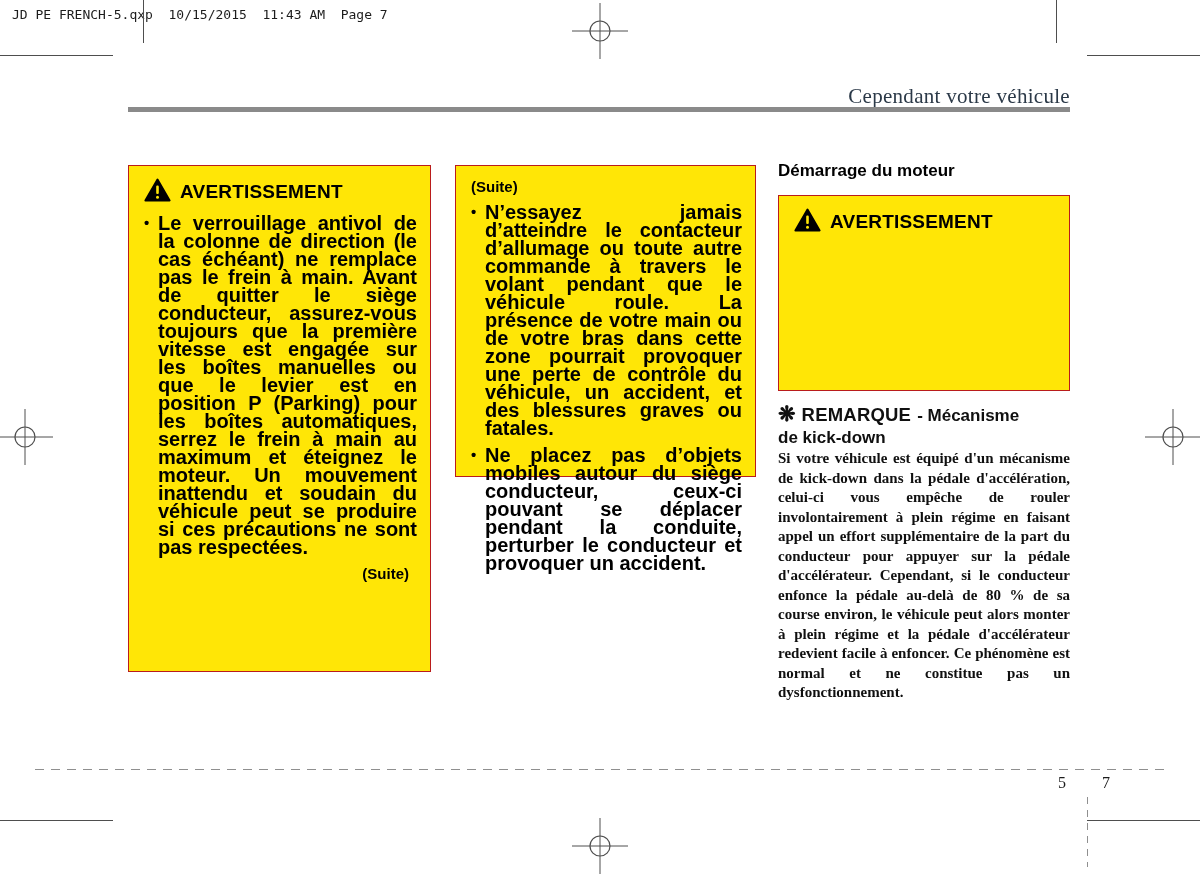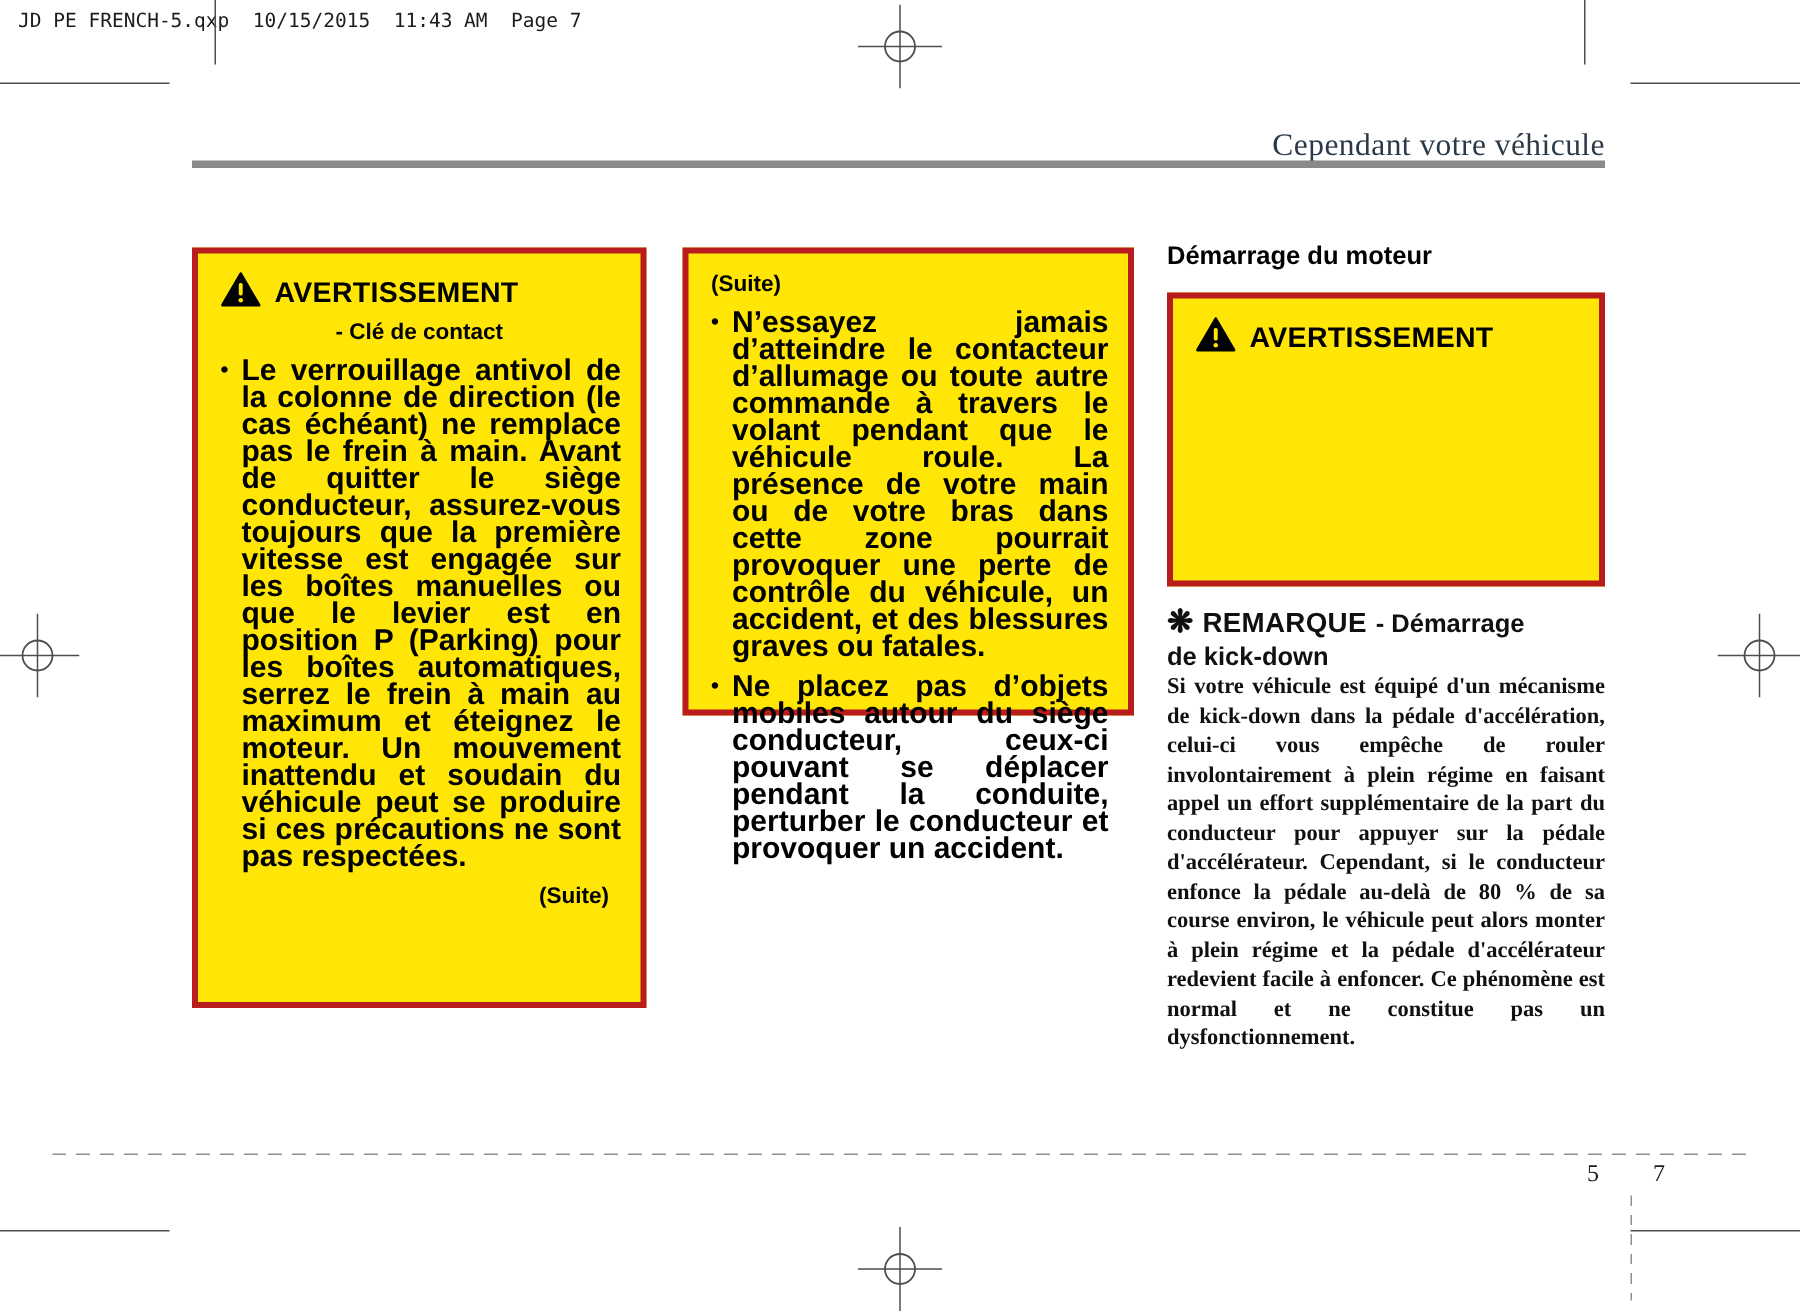--- a/index.html
+++ b/index.html
@@ -35,21 +35,21 @@
   }
   .header-rule {
     left: 128px; top: 107px;
     width: 942px; height: 5px;
     background: #8a8a8a;
   }
 
   
   .warnbox {
     background: #ffe606;
-    border: 4px solid #b91c1c;
+    border: 1px solid #b91c1c;
     padding: 12px 13px 10px 13px;
   }
   .box-left  { left: 128px; top: 165px; width: 303px; height: 507px; }
   .box-mid   { left: 455px; top: 165px; width: 301px; height: 312px; }
   .box-right { left: 778px; top: 195px; width: 292px; height: 196px; }
 
   .warn-head {
     display: flex; align-items: center; gap: 9px;
     padding-left: 2px;
   }
@@ -198,21 +198,20 @@
   <div class="warn-head">
     <span class="warn-icon">
       <svg width="27" height="24" viewBox="0 0 27 24">
         <path d="M13.5 1.6 L25.6 22.4 H1.4 Z" fill="#000" stroke="#000" stroke-width="2" stroke-linejoin="round"></path>
         <rect x="12.2" y="7.6" width="2.6" height="8.4" rx="1.1" fill="#ffe606"></rect>
         <circle cx="13.5" cy="19.2" r="1.5" fill="#ffe606"></circle>
       </svg>
     </span>
     <span class="warn-title">AVERTISSEMENT</span>
   </div>
-  <div class="warn-subtitle">- Clé de contact</div>
   <ul class="warn-list">
     <li>Le verrouillage antivol de la colonne de direction (le cas échéant) ne remplace pas le frein à main. Avant de quitter le siège conducteur, assurez-vous toujours que la première vitesse est engagée sur les boîtes manuelles ou que le levier est en position P (Parking) pour les boîtes automatiques, serrez le frein à main au maximum et éteignez le moteur. Un mouvement inattendu et soudain du véhicule peut se produire si ces précautions ne sont pas respectées.</li>
   </ul>
   <div class="suite-right">(Suite)</div>
 </section>
 
 <section class="abs warnbox box-mid">
   <div class="suite-top">(Suite)</div>
   <ul class="warn-list">
     <li>N’essayez jamais d’atteindre le contacteur d’allumage ou toute autre commande à travers le volant pendant que le véhicule roule. La présence de votre main ou de votre bras dans cette zone pourrait provoquer une perte de contrôle du véhicule, un accident, et des blessures graves ou fatales.</li>
@@ -232,21 +231,21 @@
       </svg>
     </span>
     <span class="warn-title">AVERTISSEMENT</span>
   </div>
 </section>
 
 <div class="abs note-heading">
   <div class="note-line1">
     <span class="note-marker">❋</span>
     <span class="note-title">REMARQUE</span>
-    <span class="note-sub">- Démarrage</span>
+    <span class="note-sub">- Mécanisme</span>
   </div>
   <div class="note-sub-line2">de kick-down</div>
 </div>
 
 <div class="abs note-body">Si votre véhicule est équipé d'un mécanisme de kick-down dans la pédale d'accélération, celui-ci vous empêche de rouler involontairement à plein régime en faisant appel un effort supplémentaire de la part du conducteur pour appuyer sur la pédale d'accélérateur. Cependant, si le conducteur enfonce la pédale au-delà de 80 % de sa course environ, le véhicule peut alors monter à plein régime et la pédale d'accélérateur redevient facile à enfoncer. Ce phénomène est normal et ne constitue pas un dysfonctionnement.</div>
 
 <div class="abs fold-h"></div>
 <div class="abs fold-v"></div>
 <div class="abs page-num">
   <span>5</span>

